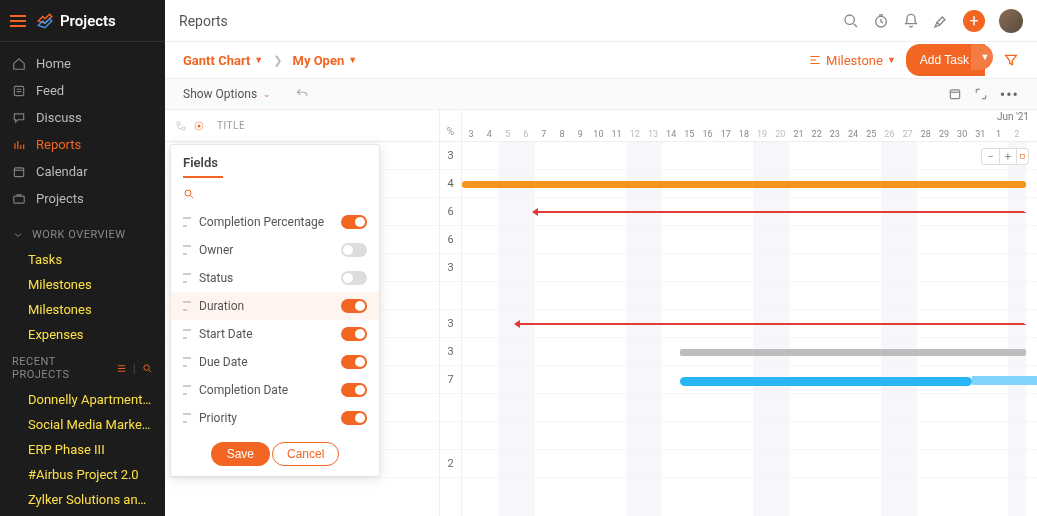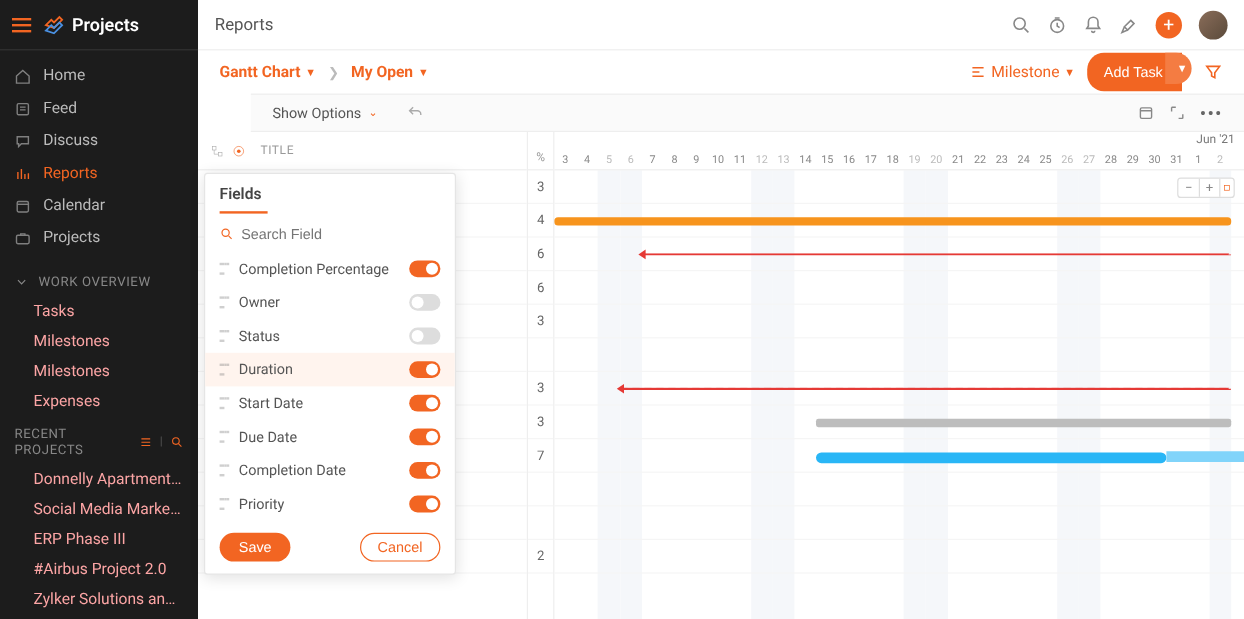--- a/index.html
+++ b/index.html
@@ -12,21 +12,21 @@
 .hamburger span { height: 2px; background: #f26522; display: block; }
 .logo-icon { width: 18px; height: 18px; margin-right: 6px; }
 .logo-text { color: #fff; font-weight: 600; font-size: 15px; }
 .nav { padding: 8px 0; }
 .nav-item { display: flex; align-items: center; padding: 6px 12px; color: #bbb; cursor: pointer; font-size: 13px; }
 .nav-item.active { color: #f26522; }
 .nav-item .ic { width: 14px; height: 14px; margin-right: 10px; opacity: 0.7; }
 .nav-item.active .ic { opacity: 1; }
 .section-header { display: flex; align-items: center; padding: 8px 12px 6px 12px; color: #888; font-size: 11px; letter-spacing: 0.5px; }
 .section-header .ic { width: 12px; height: 12px; margin-right: 8px; }
-.sub-item { padding: 5px 12px 5px 28px; color: #fca5a5; font-size: 13px; cursor: pointer; white-space: nowrap; overflow: hidden; text-overflow: ellipsis; }
+.sub-item { padding: 5px 12px 5px 28px; color: #fde047; font-size: 13px; cursor: pointer; white-space: nowrap; overflow: hidden; text-overflow: ellipsis; }
 .section-header .actions { margin-left: auto; display: flex; gap: 6px; }
 .section-header .actions .aic { width: 11px; height: 11px; color: #f26522; }
 .pipe { color: #555; font-size: 10px; }
 
 
 .topbar { position: absolute; left: 165px; top: 0; right: 0; height: 42px; display: flex; align-items: center; padding: 0 14px; border-bottom: 1px solid #eee; background: #fff; }
 .topbar-title { font-size: 14px; color: #555; }
 .topbar-icons { margin-left: auto; display: flex; align-items: center; gap: 14px; }
 .topbar-icons .tic { width: 16px; height: 16px; color: #888; cursor: pointer; }
 .add-circle { width: 22px; height: 22px; border-radius: 50%; background: #f26522; color: #fff; display: flex; align-items: center; justify-content: center; font-size: 16px; cursor: pointer; }
@@ -39,21 +39,21 @@
 .crumb-sep { margin: 0 10px; color: #bbb; font-size: 11px; }
 .subbar-right { margin-left: auto; display: flex; align-items: center; gap: 10px; }
 .milestone-dd { color: #f26522; font-size: 13px; display: flex; align-items: center; gap: 4px; cursor: pointer; }
 .add-task-btn { background: #f26522; color: #fff; border: none; border-radius: 14px; padding: 9px 14px; font-size: 12px; font-weight: 500; cursor: pointer; display: flex; align-items: center; }
 .add-task-split { background: #f47c42; width: 22px; height: 26px; border-radius: 0 14px 14px 0; display: flex; align-items: center; justify-content: center; color: #fff; font-size: 9px; margin-left: -14px; padding-left: 6px; cursor: pointer; }
 .btn-group { display: flex; }
 .btn-group .add-task-btn { border-radius: 14px 0 0 14px; padding-right: 16px; }
 .funnel { width: 16px; height: 16px; color: #f26522; cursor: pointer; }
 
 
-.toolbar { position: absolute; left: 165px; top: 78px; right: 0; height: 32px; display: flex; align-items: center; padding: 0 18px; border-top: 1px solid #eee; border-bottom: 1px solid #eee; background: #fafafa; margin-left: 44px; }
+.toolbar { position: absolute; left: 165px; top: 78px; right: 0; height: 32px; display: flex; align-items: center; padding: 0 18px; border-top: 1px solid #eee; border-bottom: 1px solid #eee; background: #fafafa; }
 .show-options { font-size: 12px; color: #555; display: flex; align-items: center; gap: 6px; cursor: pointer; }
 .show-options .chev { color: #f26522; }
 .undo-ic { width: 14px; height: 14px; color: #aaa; margin-left: 24px; cursor: pointer; }
 .toolbar-right { margin-left: auto; display: flex; align-items: center; gap: 12px; }
 .toolbar-right .ric { width: 14px; height: 14px; color: #888; cursor: pointer; }
 .dots { font-size: 16px; color: #666; cursor: pointer; letter-spacing: 1px; }
 
 
 .gantt { position: absolute; left: 165px; top: 110px; right: 0; bottom: 0; display: flex; }
 .gantt-left { width: 275px; border-right: 1px solid #eee; }
@@ -101,21 +101,21 @@
 .field-row { display: flex; align-items: center; padding: 7px 12px; font-size: 12px; color: #555; }
 .field-row.highlight { background: #fff4ee; }
 .drag-h { width: 8px; height: 10px; margin-right: 8px; opacity: 0.4; display: flex; flex-wrap: wrap; align-content: space-between; }
 .drag-h i { width: 2px; height: 2px; background: #888; display: block; }
 .toggle { margin-left: auto; width: 26px; height: 14px; border-radius: 7px; position: relative; cursor: pointer; }
 .toggle.on { background: #f26522; }
 .toggle.off { background: #ddd; }
 .toggle::after { content: ''; position: absolute; width: 10px; height: 10px; background: #fff; border-radius: 50%; top: 2px; }
 .toggle.on::after { right: 2px; }
 .toggle.off::after { left: 2px; }
-.pop-footer { display: flex; justify-content: space-between; gap: 2px; padding: 10px 12px; }
+.pop-footer { display: flex; justify-content: center; gap: 2px; padding: 10px 12px; }
 .btn-save { background: #f26522; color: #fff; border: none; border-radius: 12px; padding: 4px 16px; font-size: 12px; cursor: pointer; }
 .btn-cancel { background: #fff; color: #f26522; border: 1px solid #f26522; border-radius: 12px; padding: 4px 14px; font-size: 12px; cursor: pointer; }
 
 svg { display: block; }
 </style>
 </head>
 <body>
 
 <div class="sidebar">
   <div class="sidebar-header">
@@ -440,21 +440,20 @@
 </div>
 
 <div class="popover">
   <div class="pop-title">Fields</div>
   <div class="pop-tab-underline"></div>
   <div class="pop-search">
     <svg class="sic" viewBox="0 0 24 24">
         <circle cx="10" cy="10" r="6" fill="none" stroke="currentColor" stroke-width="2"></circle>
         <path d="M15 15l5 5" stroke="currentColor" stroke-width="2"></path>
       </svg>
-    <input placeholder="Search Field" style="">
   </div>
   <div id="field-rows">
       <div class="field-row">
         <div class="drag-h">
           <i></i>
           <i></i>
           <i></i>
           <i></i>
           <i></i>
           <i></i>

